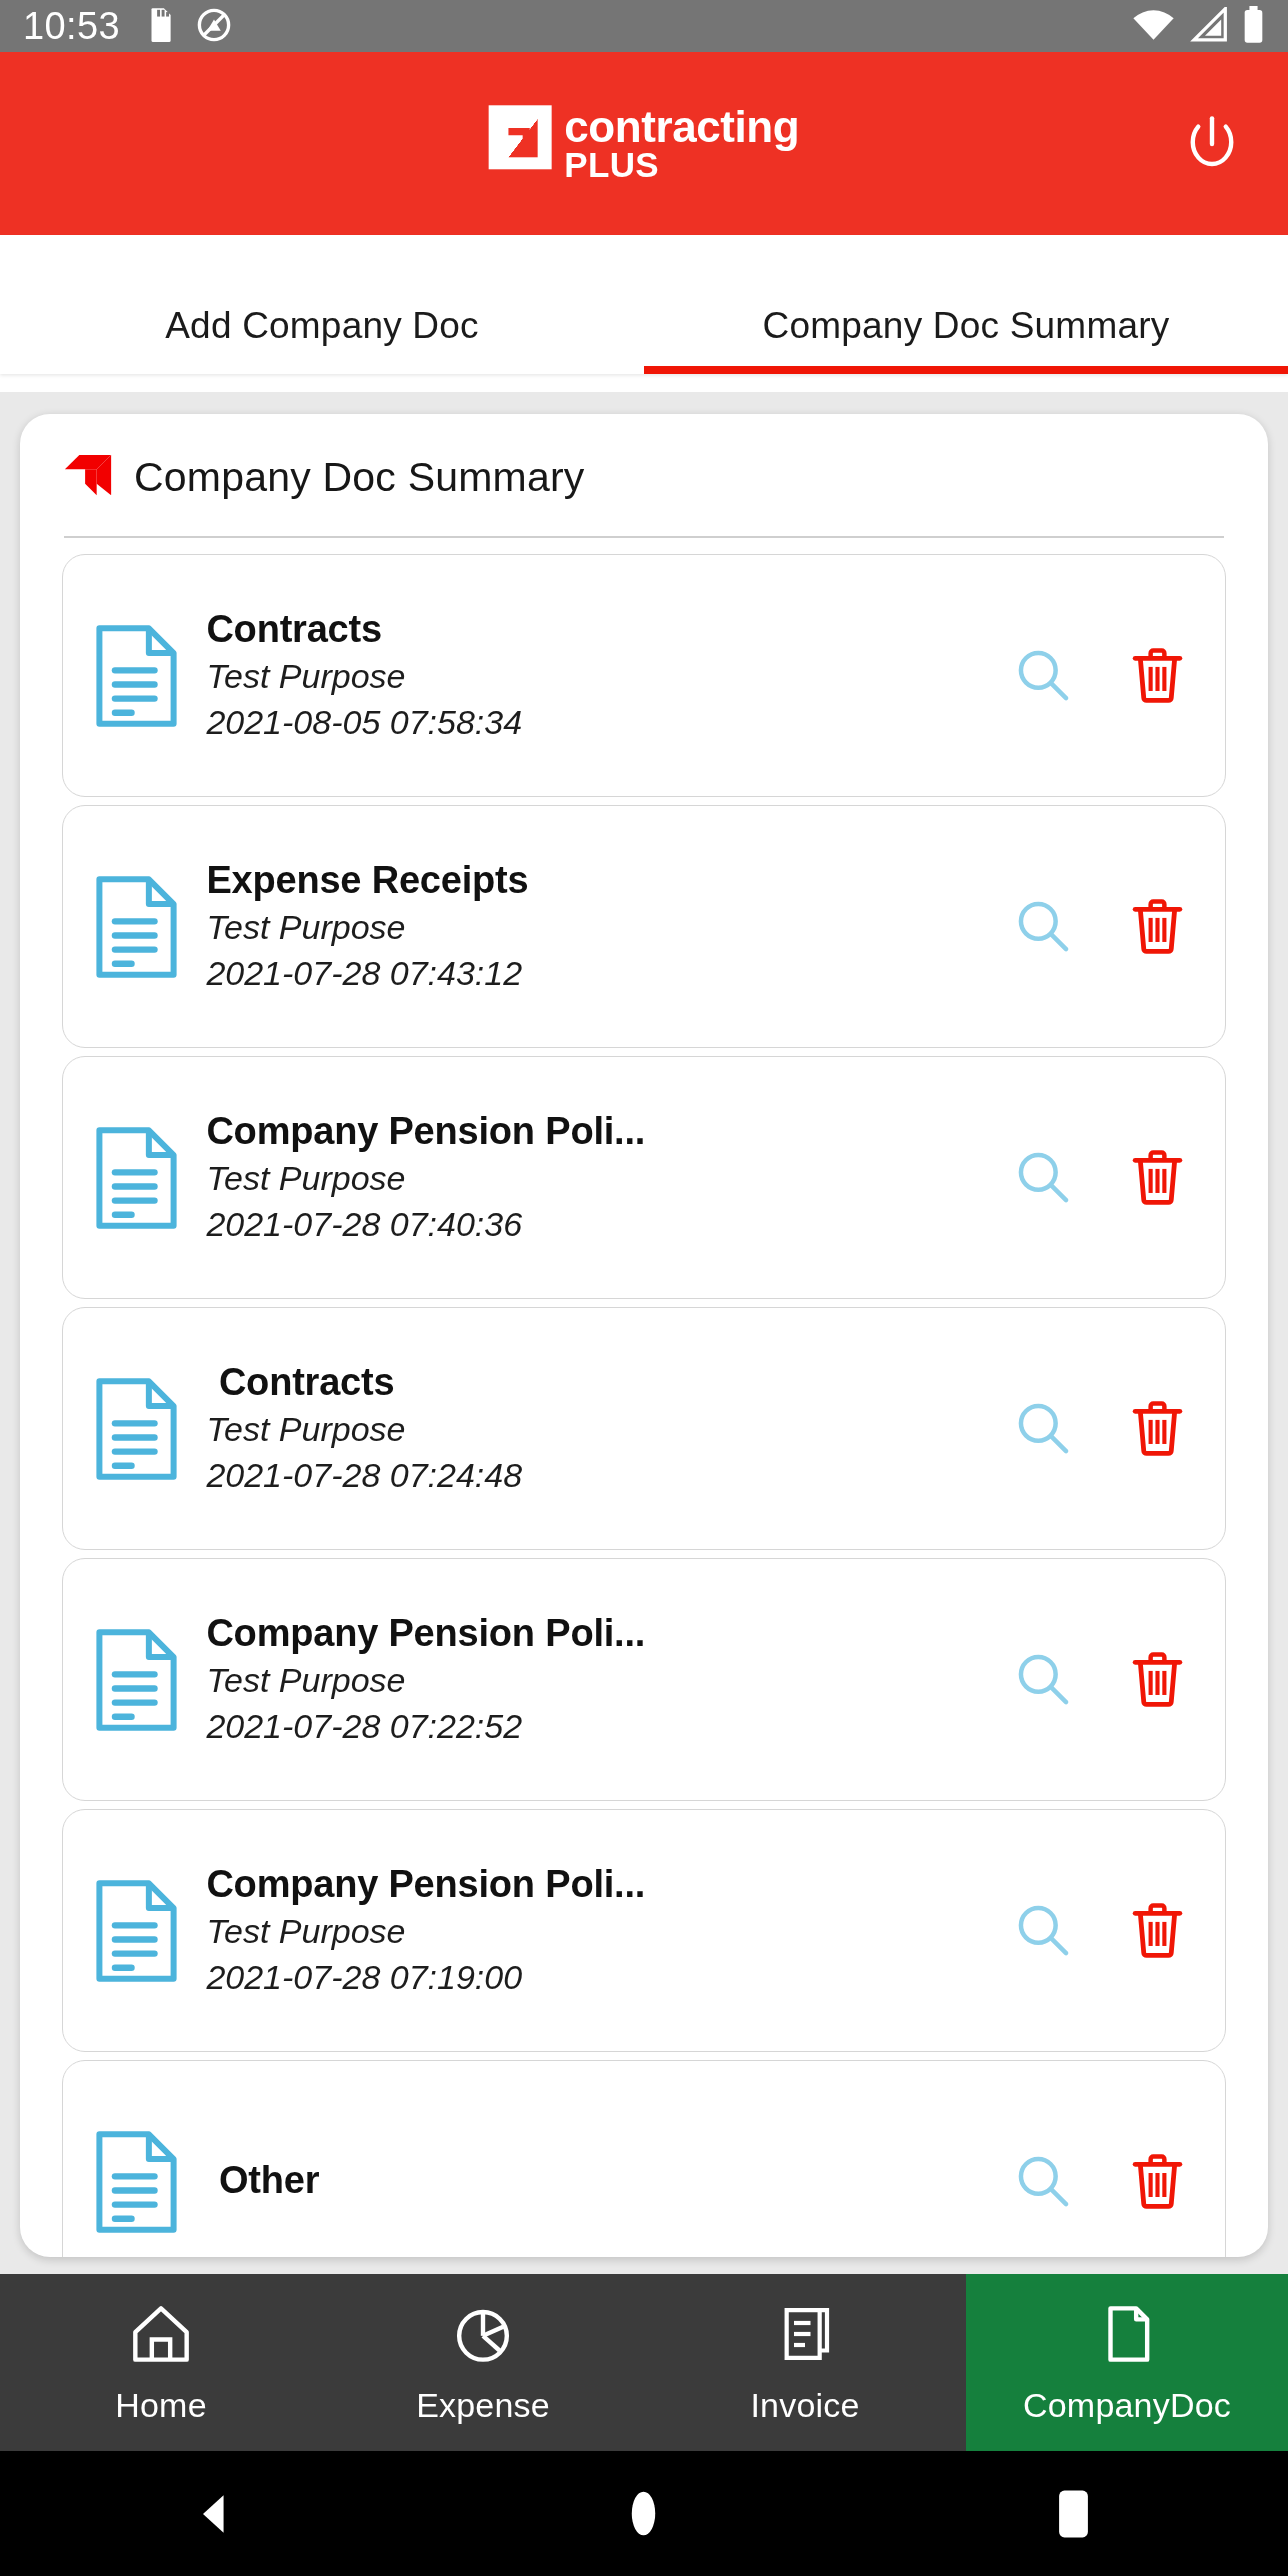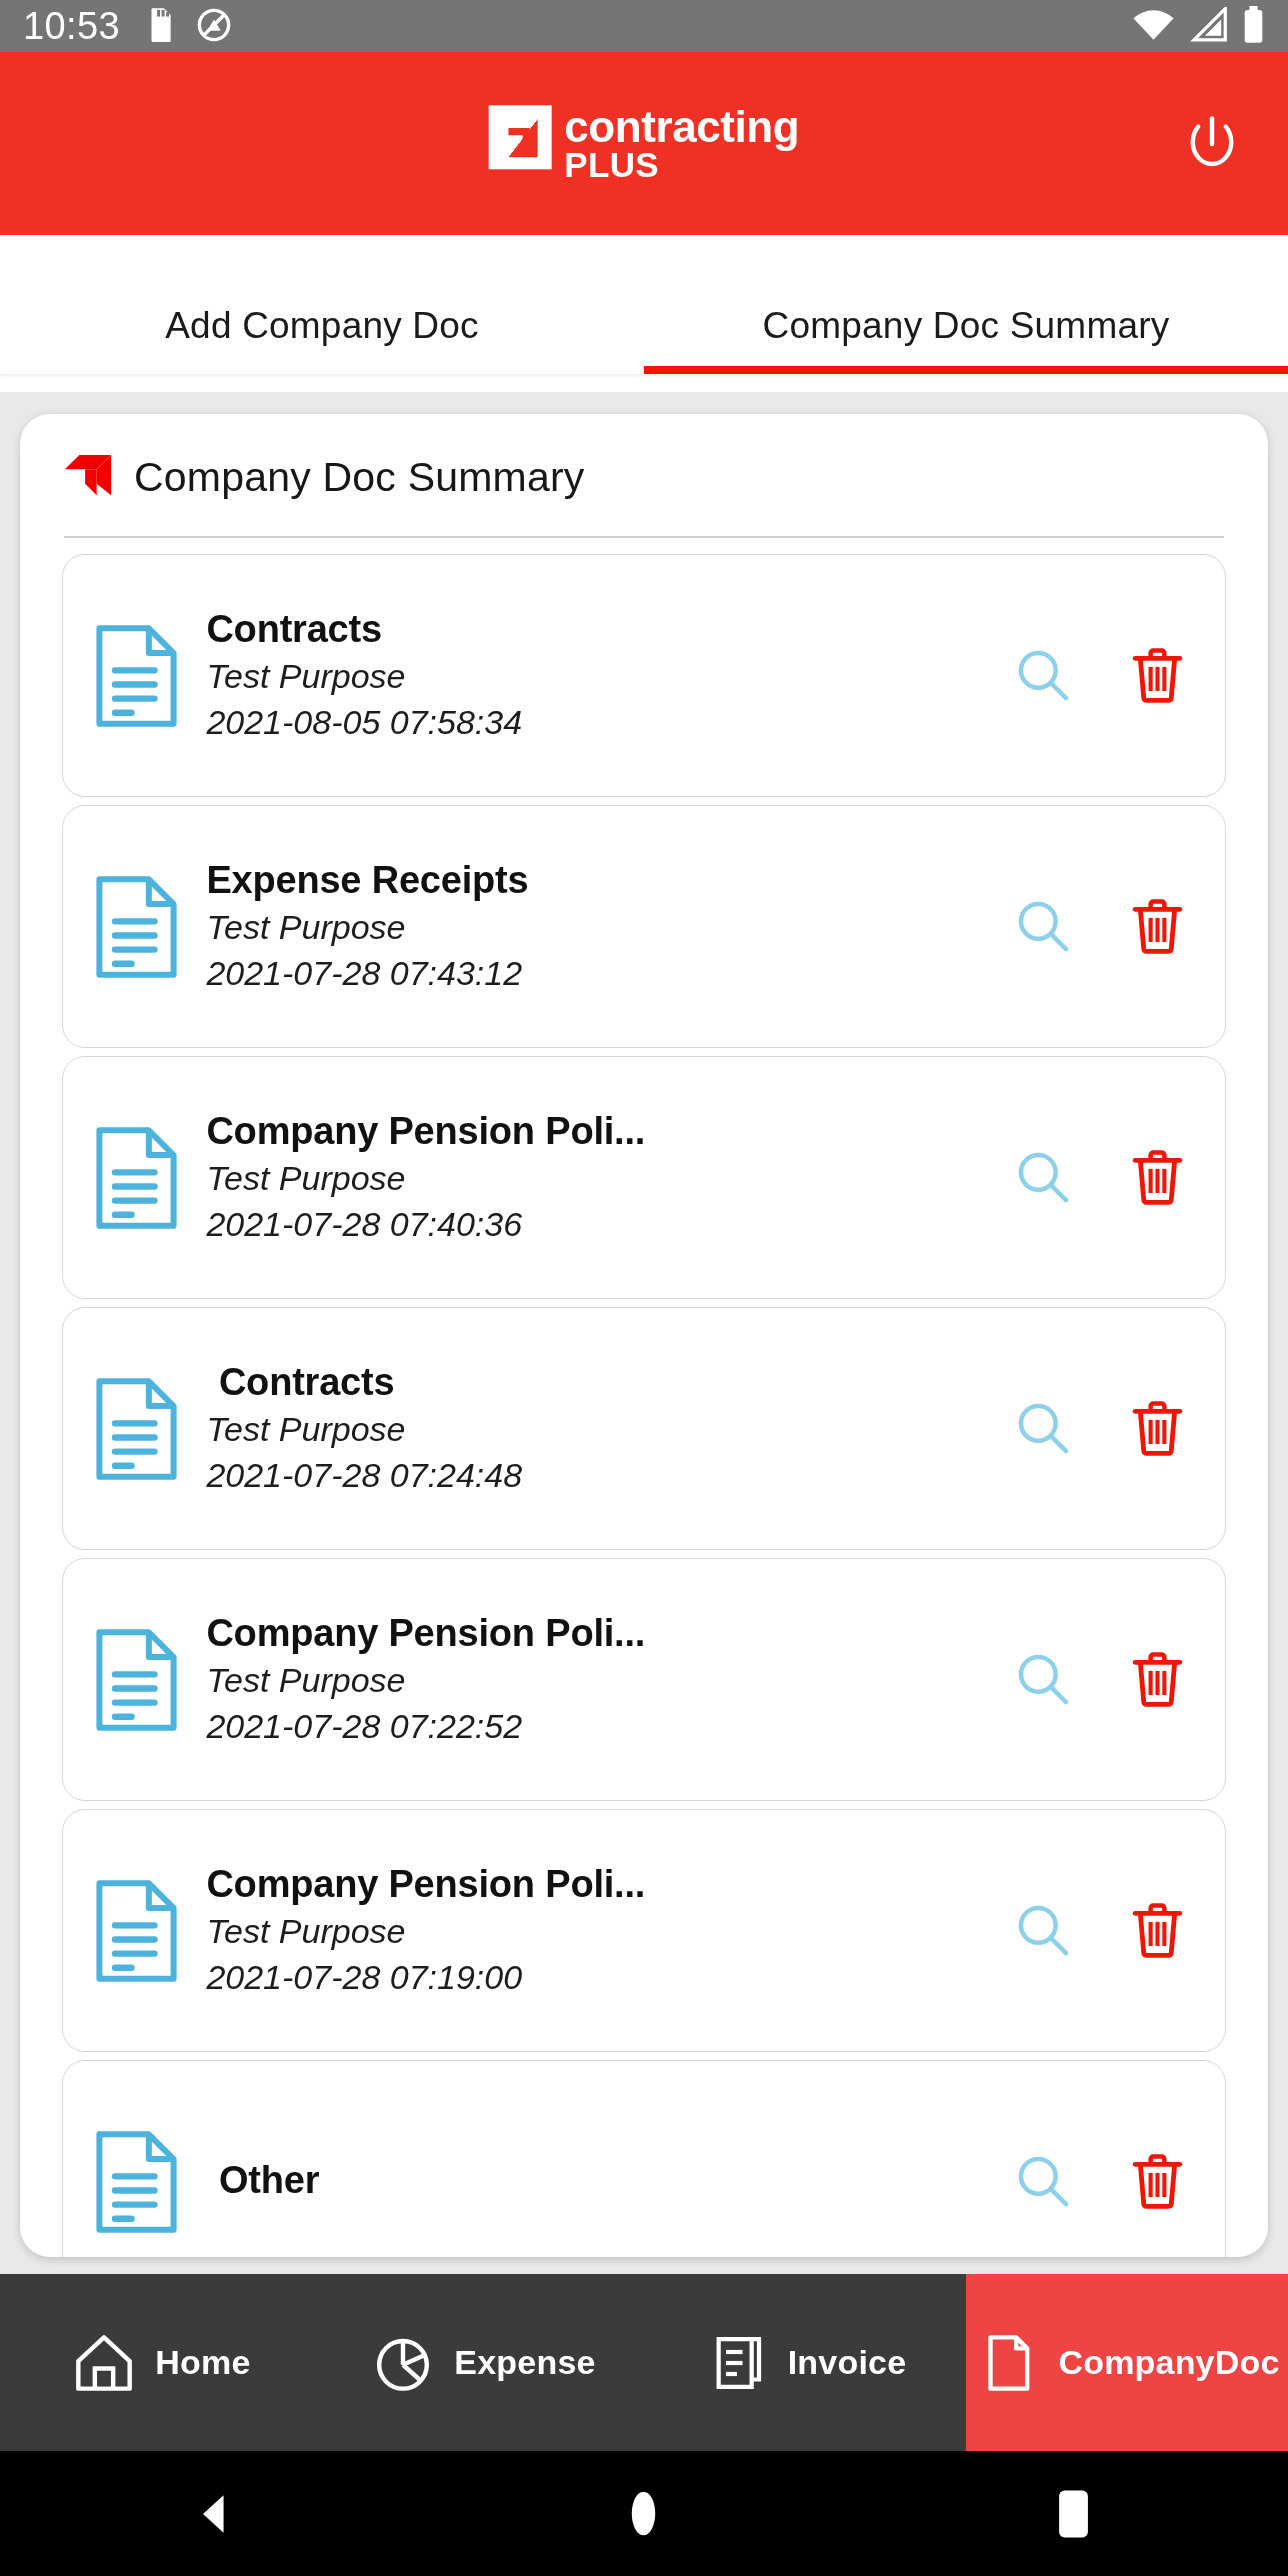--- a/index.html
+++ b/index.html
@@ -142,25 +142,25 @@
   .act-btn{ width:64px; height:64px; display:flex; align-items:center; justify-content:center; cursor:pointer; }
   .indent-title{ padding-left:12.5px; }
 
   
   .bottom-nav{
     position:absolute; top:2274px; left:0;
     width:1288px; height:177px;
     background:#3b3b3b; display:flex;
   }
   .nav-item{
-    flex:1; display:flex; 
+    flex:1; display:flex; flex-direction:column;
     align-items:center; justify-content:center;
-    gap:18px; cursor:pointer; color:#ffffff;font-weight:bold;
-  }
-  .nav-item.active{ background:#ef4444; }
+    gap:18px; cursor:pointer; color:#ffffff;
+  }
+  .nav-item.active{ background:#15803d; }
   .nav-label{ font-size:34px; letter-spacing:0.2px; }
   .nav-icon{ height:68px; display:flex; align-items:center; }
 
   
   .android-nav{
     position:absolute; top:2451px; left:0;
     width:1288px; height:125px; background:#000000;
     display:flex; align-items:center; justify-content:space-around;
   }
   .and-btn{ width:107px; height:107px; display:flex; align-items:center; justify-content:center; cursor:pointer; }

